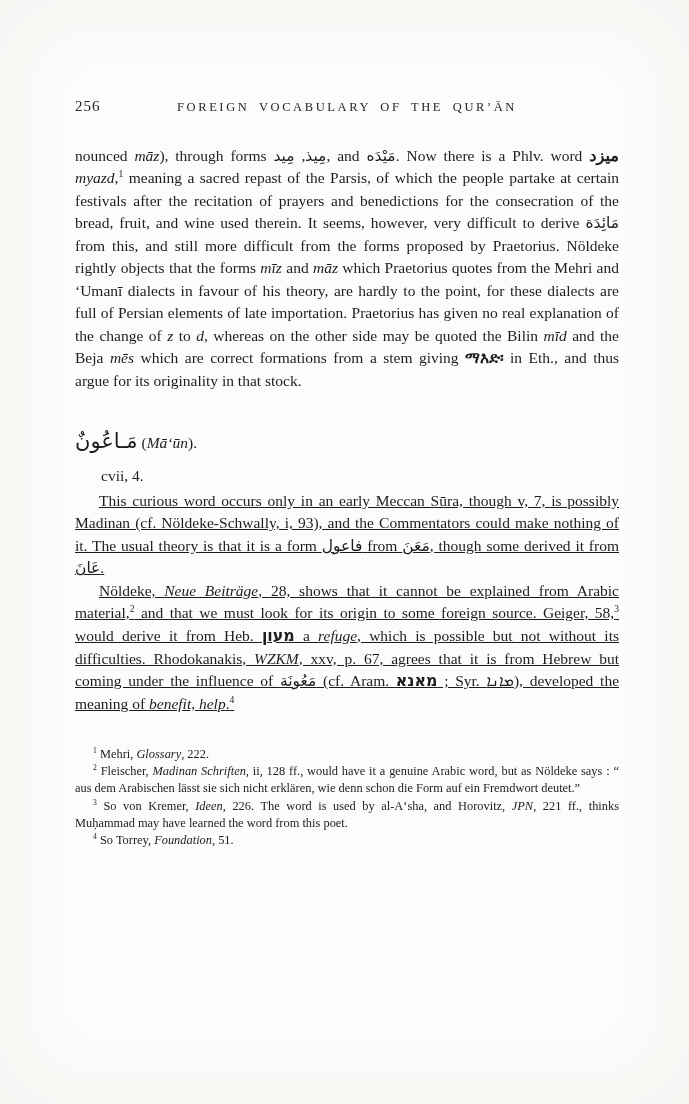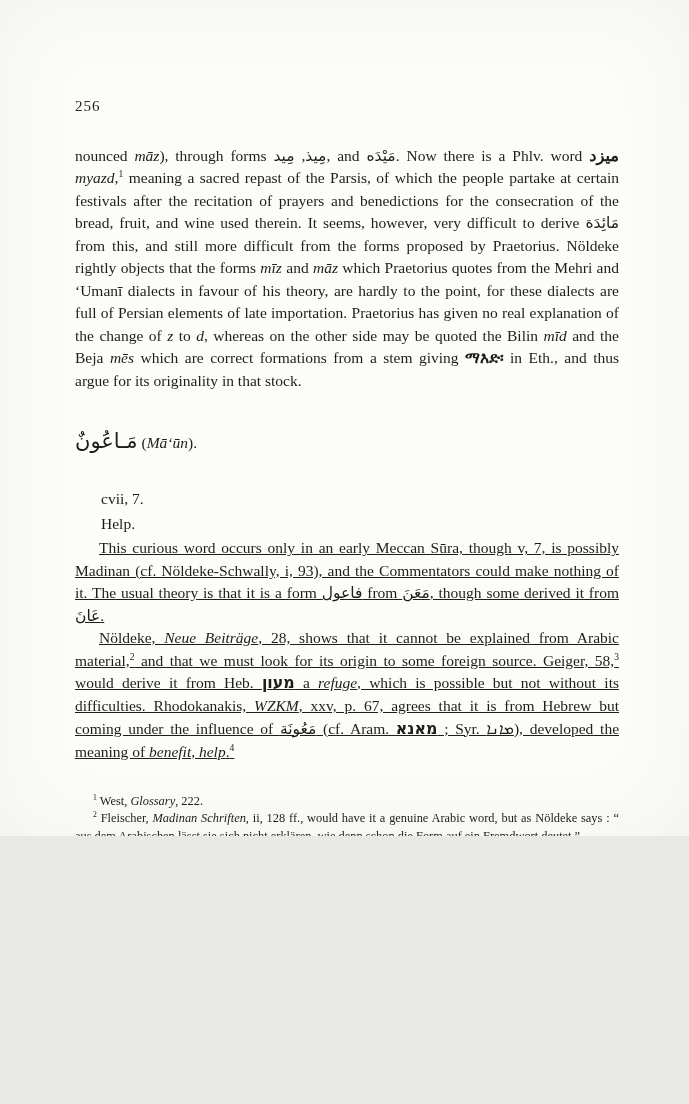--- a/index.html
+++ b/index.html
@@ -1,21 +1,21 @@
 <!DOCTYPE html>
 <html><head>
 <meta charset="utf-8">
 <style>
   html, body { margin: 0; padding: 0; }
   body { background: #e8e8e6; }
 
   .sheet {
     position: relative;
     width: 689px;
-    height: 836px;
+    height: 1104px;
     margin: 0 auto;
     background: #fcfcfa;
     box-shadow: inset 0 0 90px rgba(60,55,40,0.05);
     overflow: hidden;
     font-family: "Liberation Serif", "DejaVu Serif", serif;
     font-size: 15.5px;
     line-height: 1.45;
     color: #1e1d1b;
   }
 
@@ -48,21 +48,21 @@
   .running-head .spacer { width: 70px; }
 
   p.body-par {
     margin: 0;
     text-align: justify;
   }
   p.indent { text-indent: 24px; }
 
   .entry-head {
     margin-top: 34px;
-    margin-bottom: 32px;
+    margin-bottom: 9px;
     font-size: 15.5px;
   }
   .entry-head .ar-big {
     font-size: 21px;
     font-family: "DejaVu Sans", sans-serif;
     letter-spacing: 0.5px;
   }
 
   .ref-line, .gloss-line {
     margin: 0 0 2px 0;
@@ -91,34 +91,35 @@
   .mt6  { margin-top: 7px; text-decoration: underline; }
 </style>
 </head>
 <body>
 
 <div class="sheet">
   <div class="content">
 
     <div class="running-head">
       <span class="pageno">256</span>
+      <span class="title">FOREIGN VOCABULARY OF THE QUR’ĀN</span>
       <span class="spacer"></span>
     </div>
 
     <p class="body-par"><span>nounced </span><span class="i">māz</span><span>), through forms </span><span class="ar">مِيذ</span><span>, </span><span class="ar">مِيد</span><span>, and </span><span class="ar">مَيْدَه</span><span>.  Now there is a Phlv. word </span><span class="phl">ميزد</span><span> </span><span class="i">myazd</span><span>,</span><sup class="sup">1</sup><span> meaning a sacred repast of the Parsis, of which the people partake at certain festivals after the recitation of prayers and benedictions for the consecration of the bread, fruit, and wine used therein.  It seems, however, very difficult to derive </span><span class="ar">مَائِدَة</span><span> from this, and still more difficult from the forms proposed by Praetorius.  Nöldeke rightly objects that the forms </span><span class="i">mīz</span><span> and </span><span class="i">māz</span><span> which Praetorius quotes from the Mehri and ‘Umanī dialects in favour of his theory, are hardly to the point, for these dialects are full of Persian elements of late importation.  Praetorius has given no real explanation of the change of </span><span class="i">z</span><span> to </span><span class="i">d</span><span>, whereas on the other side may be quoted the Bilin </span><span class="i">mīd</span><span> and the Beja </span><span class="i">mēs</span><span> which are correct formations from a stem giving </span><span class="eth">ማእድ፡</span><span> in Eth., and thus argue for its originality in that stock.</span></p>
 
     <div class="entry-head"><span class="ar-big">مَـاعُونٌ</span><span> (</span><span class="i">Mā‘ūn</span><span>).</span></div>
 
-    <p class="ref-line">cvii, 7.</p>
-    <p class="gloss-line">Help.</p>
+    <p class="ref-line">cvii, 4.</p>
 
     <p class="body-par indent mt6"><span>This curious word occurs only in an early Meccan Sūra, though v, 7, is possibly Madinan (cf. Nöldeke-Schwally, i, 93), and the Commentators could make nothing of it.  The usual theory is that it is a form </span><span class="ar">فاعول</span><span> from </span><span class="ar">مَعَنَ</span><span>, though some derived it from </span><span class="ar">عَانَ</span><span>.</span></p>
 
     <p class="body-par indent mt6"><span>Nöldeke, </span><span class="i">Neue Beiträge</span><span>, 28, shows that it cannot be explained from Arabic material,</span><sup class="sup">2</sup><span> and that we must look for its origin to some foreign source.  Geiger, 58,</span><sup class="sup">3</sup><span> would derive it from Heb. </span><span class="he">מעון</span><span> a </span><span class="i">refuge</span><span>, which is possible but not without its difficulties.  Rhodokanakis, </span><span class="i">WZKM</span><span>, xxv, p. 67, agrees that it is from Hebrew but coming under the influence of </span><span class="ar">مَعُونَة</span><span> (cf. Aram. </span><span class="he">מאנא</span><span> ; Syr. </span><span class="syr">ܡܐܢܐ</span><span>), developed the meaning of </span><span class="i">benefit, help</span><span>.</span><sup class="sup">4</sup></p>
 
     <div class="footnotes">
-      <p><sup class="sup">1</sup><span> West, </span><span class="i">Glossary</span><span>, 222.</span></p>
+      <p><sup class="sup">1</sup><span> Mehri, </span><span class="i">Glossary</span><span>, 222.</span></p>
       <p><sup class="sup">2</sup><span> Fleischer, </span><span class="i">Madinan Schriften</span><span>, ii, 128 ff., would have it a genuine Arabic word, but as Nöldeke says : “ aus dem Arabischen lässt sie sich nicht erklären, wie denn schon die Form auf ein Fremdwort deutet.”</span></p>
+      <p><sup class="sup">3</sup><span> So von Kremer, </span><span class="i">Ideen</span><span>, 226.  The word is used by al-A‘sha, and Horovitz, </span><span class="i">JPN</span><span>, 221 ff., thinks Muḥammad may have learned the word from this poet.</span></p>
       <p><sup class="sup">4</sup><span> So Torrey, </span><span class="i">Foundation</span><span>, 51.</span></p>
     </div>
 
   </div>
 </div>
 
 </body></html>

